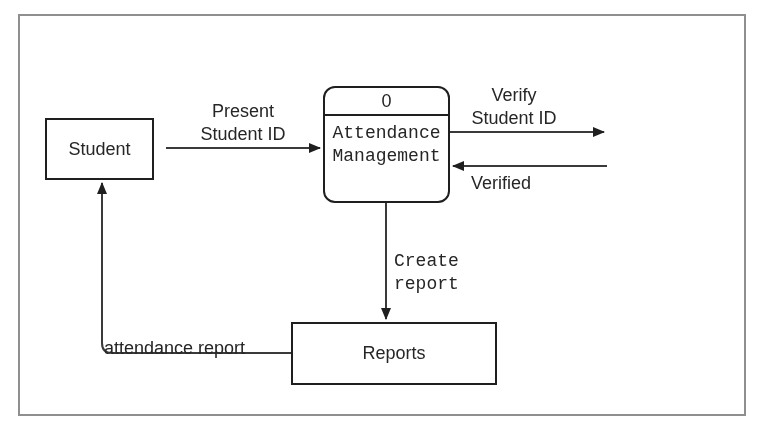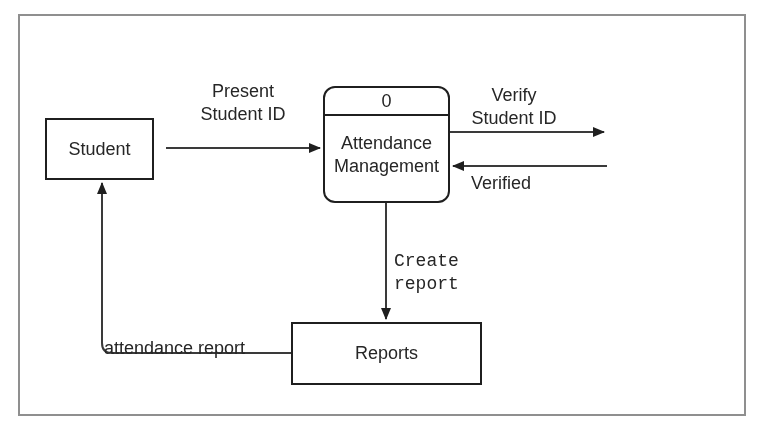--- a/index.html
+++ b/index.html
@@ -39,48 +39,49 @@
   .node {
     position: absolute;
     background: var(--shape-fill);
     border: 2px solid var(--shape-stroke);
     display: flex; align-items: center; justify-content: center;
     font-size: 18px; line-height: 23px;
     text-align: center;
   }
   .entity-student  { left: 45px;  top: 118px; width: 109px; height: 62px; }
   .entity-employee { left: 607px; top: 117px; width: 126px; height: 62px; }
-  .entity-reports  { left: 291px; top: 322px; width: 191px; height: 63px; }
+  .entity-reports  { left: 291px; top: 322px; width: 206px; height: 63px; }
   .process {
     left: 323px; top: 86px; width: 127px; height: 117px;
     border-radius: 12px;
     flex-direction: column;
     align-items: stretch; justify-content: flex-start;
     padding: 0;
   }
   .process-header {
     height: 28px;
     border-bottom: 2px solid var(--shape-stroke);
     display: flex; align-items: center; justify-content: center;
     font-size: 18px;
   }
   .process-body {
     flex: 1;
     display: flex; align-items: flex-start; justify-content: center;
-    padding-top: 16px;
+    padding-top: 6px;
     white-space: pre-line;
     font-size: 18px; line-height: 23px;
+    font-family: Liberation Mono, monospace;
   }
   .flow-label {
     position: absolute;
     font-size: 18px; line-height: 23px;
     white-space: pre-line;
   }
   .flow-label.centered { text-align: center; }
-  .label-present           { left: 181px; top: 80px;  width: 124px; }
+  .label-present           { left: 181px; top: 100px;  width: 124px; }
   .label-verify            { left: 452px; top: 84px;  width: 124px; }
   .label-verified          { left: 471px; top: 172px; width: 120px; text-align: left; }
   .label-create-report     { left: 394px; top: 250px; width: 140px; font-family: Liberation Mono, monospace; }
   .label-attendance-report { left: 104px; top: 328px; width: 190px; margin-top: 9px; }
 </style>
 </head>
 <body>
 
 <div class="stage">
 

